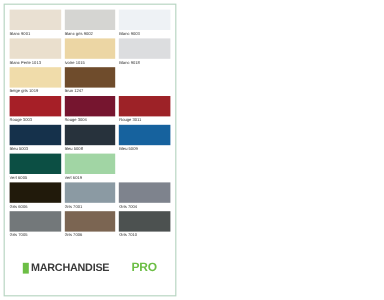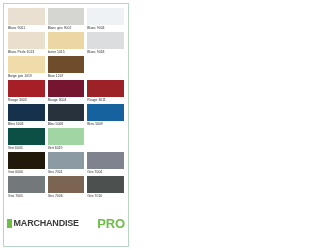--- a/index.html
+++ b/index.html
@@ -10,21 +10,21 @@
     width: 150px;
     height: 250px;
     background: #ffffff;
     font-family: "Liberation Sans", sans-serif;
     overflow: hidden;
   }
   .card {
     position: absolute;
     left: 3px;
     top: 3px;
-    width: 126px;
+    width: 144px;
     height: 244px;
     box-sizing: border-box;
     border: 1px solid #b9d6c4;
     background: #ffffff;
     display: flex;
     flex-direction: column;
   }
   .swatch-grid {
     flex: 0 0 auto;
     padding: 4px 4px 0 4px;
@@ -75,21 +75,21 @@
     display: block;
   }
   .logo-main {
     font-size: 9px;
     font-weight: bold;
     color: #3a3a3a;
     letter-spacing: -0.2px;
     font-family: "Liberation Sans", sans-serif;
   }
   .logo-accent {
-    font-size: 13px;
+    font-size: 10px;
     font-weight: bold;
     color: #6cbe45;
     letter-spacing: -0.2px;
     margin-left: 17px;
     font-family: "Liberation Sans", sans-serif;
   }
 </style>
 </head>
 <body>
 

